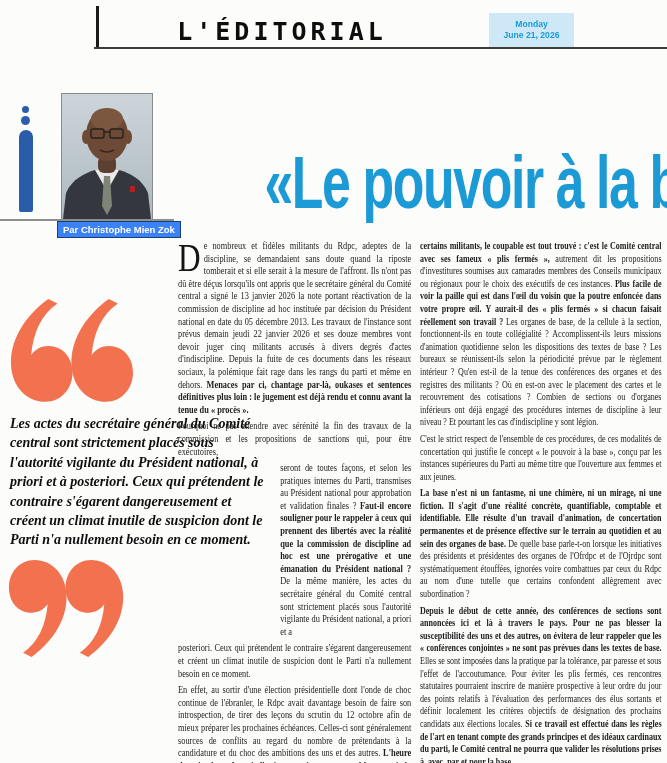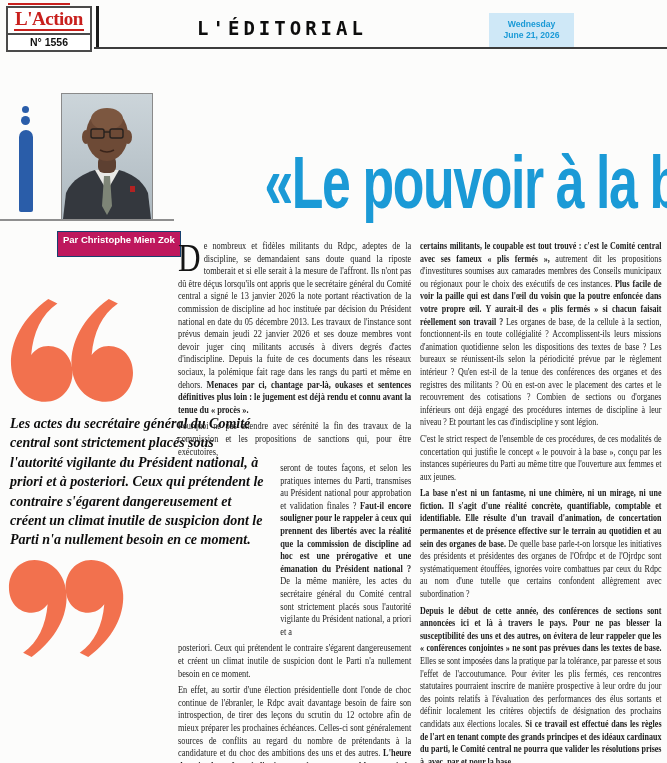--- a/index.html
+++ b/index.html
@@ -12,39 +12,39 @@
 
   
   .logo { position:absolute; left:6px; top:3px; width:86px; }
   .logo-topline { height:2px; background:#c8201d; width:72%; margin:0 0 1px 2px; }
   .logo-box { border:2px solid #4a4a4a; background:#fff; text-align:center; }
   .logo-title { font-weight:bold; color:#c8201d; font-size:19px; line-height:21px; letter-spacing:-0.5px; }
   .logo-subline { height:2px; background:#c8201d; width:86%; margin:0 auto 2px; }
   .logo-issue { border-top:2px solid #4a4a4a; font-family:"Liberation Sans", sans-serif; font-weight:bold; font-size:10.5px; line-height:15px; color:#111; background:#fff; }
   .header-vline { position:absolute; left:96px; top:6px; width:2.5px; height:43px; background:#1a1a1a; }
   .section-title { position:absolute; left:142px; top:17px; width:280px; text-align:center;
-    font-family:"DejaVu Sans Mono", monospace; font-weight:bold; font-size:19px; letter-spacing:4px; color:#0d0d0d; white-space:nowrap; }
+    font-family:"DejaVu Sans Mono", monospace; font-weight:bold; font-size:25px; letter-spacing:4px; color:#0d0d0d; white-space:nowrap; }
   .header-hline { position:absolute; left:94px; top:47px; width:573px; height:2px; background:#3c3c3c; }
   .badges { position:absolute; left:489px; top:13px; display:flex; }
   .badge { width:85px; height:34px; text-align:center; font-family:"Liberation Sans", sans-serif;
     font-weight:bold; font-size:8.6px; line-height:11px; padding-top:6px; }
   .badge-fr { background:#25a0d8; color:#ffffff; }
   .badge-en { background:#cfe8f7; color:#1b9ad6; }
 
   
   .imark { position:absolute; left:19px; top:106px; width:15px; }
   .imark .d1 { width:7px; height:7px; border-radius:50%; background:#2a5da9; margin:0 0 3px 3px; }
   .imark .d2 { width:9px; height:9px; border-radius:50%; background:#2a5da9; margin:0 0 5px 2px; }
   .imark .bar { width:14px; height:82px; background:#2a5da9; border-radius:7px 7px 2px 2px; }
   .photo-frame { position:absolute; left:61px; top:93px; width:92px; height:127px;
     border:1px solid #8a8a8a; background:#c5ced4; }
   .author-hline { position:absolute; left:0; top:219px; width:174px; height:2px; background:#8f8f8f; }
-  .byline { position:absolute; left:57px; top:231px; background:#be185d; border:1px solid #17406f;
+  .byline { position:absolute; left:57px; top:221px; background:#3b82f6; border:1px solid #17406f;
     color:#fff; font-family:"Liberation Sans", sans-serif; font-weight:bold; font-size:9.5px;
-    line-height:11px; padding:2px 5px 11px 5px; white-space:nowrap; }
+    line-height:11px; padding:2px 5px 2px 5px; white-space:nowrap; }
 
   
   .headline { position:absolute; left:152px; top:143px; width:515px; text-align:center; }
   .headline span { display:inline-block; font-family:"Liberation Sans", sans-serif; font-weight:bold;
     font-size:74px; line-height:80px; color:#1b9ad6; letter-spacing:-2px; white-space:nowrap;
     transform:scaleX(0.70); transform-origin:50% 50%; }
 
   
   .pullquote { position:absolute; left:8px; top:298px; width:258px; }
   .q-glyph { display:block; }
@@ -62,34 +62,26 @@
   .para { margin-bottom:4px; }
   .para.narrow { margin-left:131px; }
   .para b { font-weight:bold; }
   .drop-cap { float:left; font-size:40px; line-height:31px; padding:3px 4px 0 0; color:#141414; }
 </style>
 </head>
 <body>
 
 <div class="page">
 
-  <div class="logo">
-    <div class="logo-topline"></div>
-    <div class="logo-box">
-      <div class="logo-title">L'Action</div>
-      <div class="logo-subline"></div>
-      <div class="logo-issue">N° 1556</div>
-    </div>
-  </div>
   <div class="header-vline"></div>
   <div class="section-title">L'ÉDITORIAL</div>
   <div class="header-hline"></div>
   <div class="badges">
     <div class="badge badge-en">
-      <div>Wednesday</div>
+      <div>Monday</div>
       <div>June 21, 2026</div>
     </div>
   </div>
 
   <div class="imark">
     <div class="d1"></div>
     <div class="d2"></div>
     <div class="bar"></div>
   </div>
   <div class="photo-frame">

